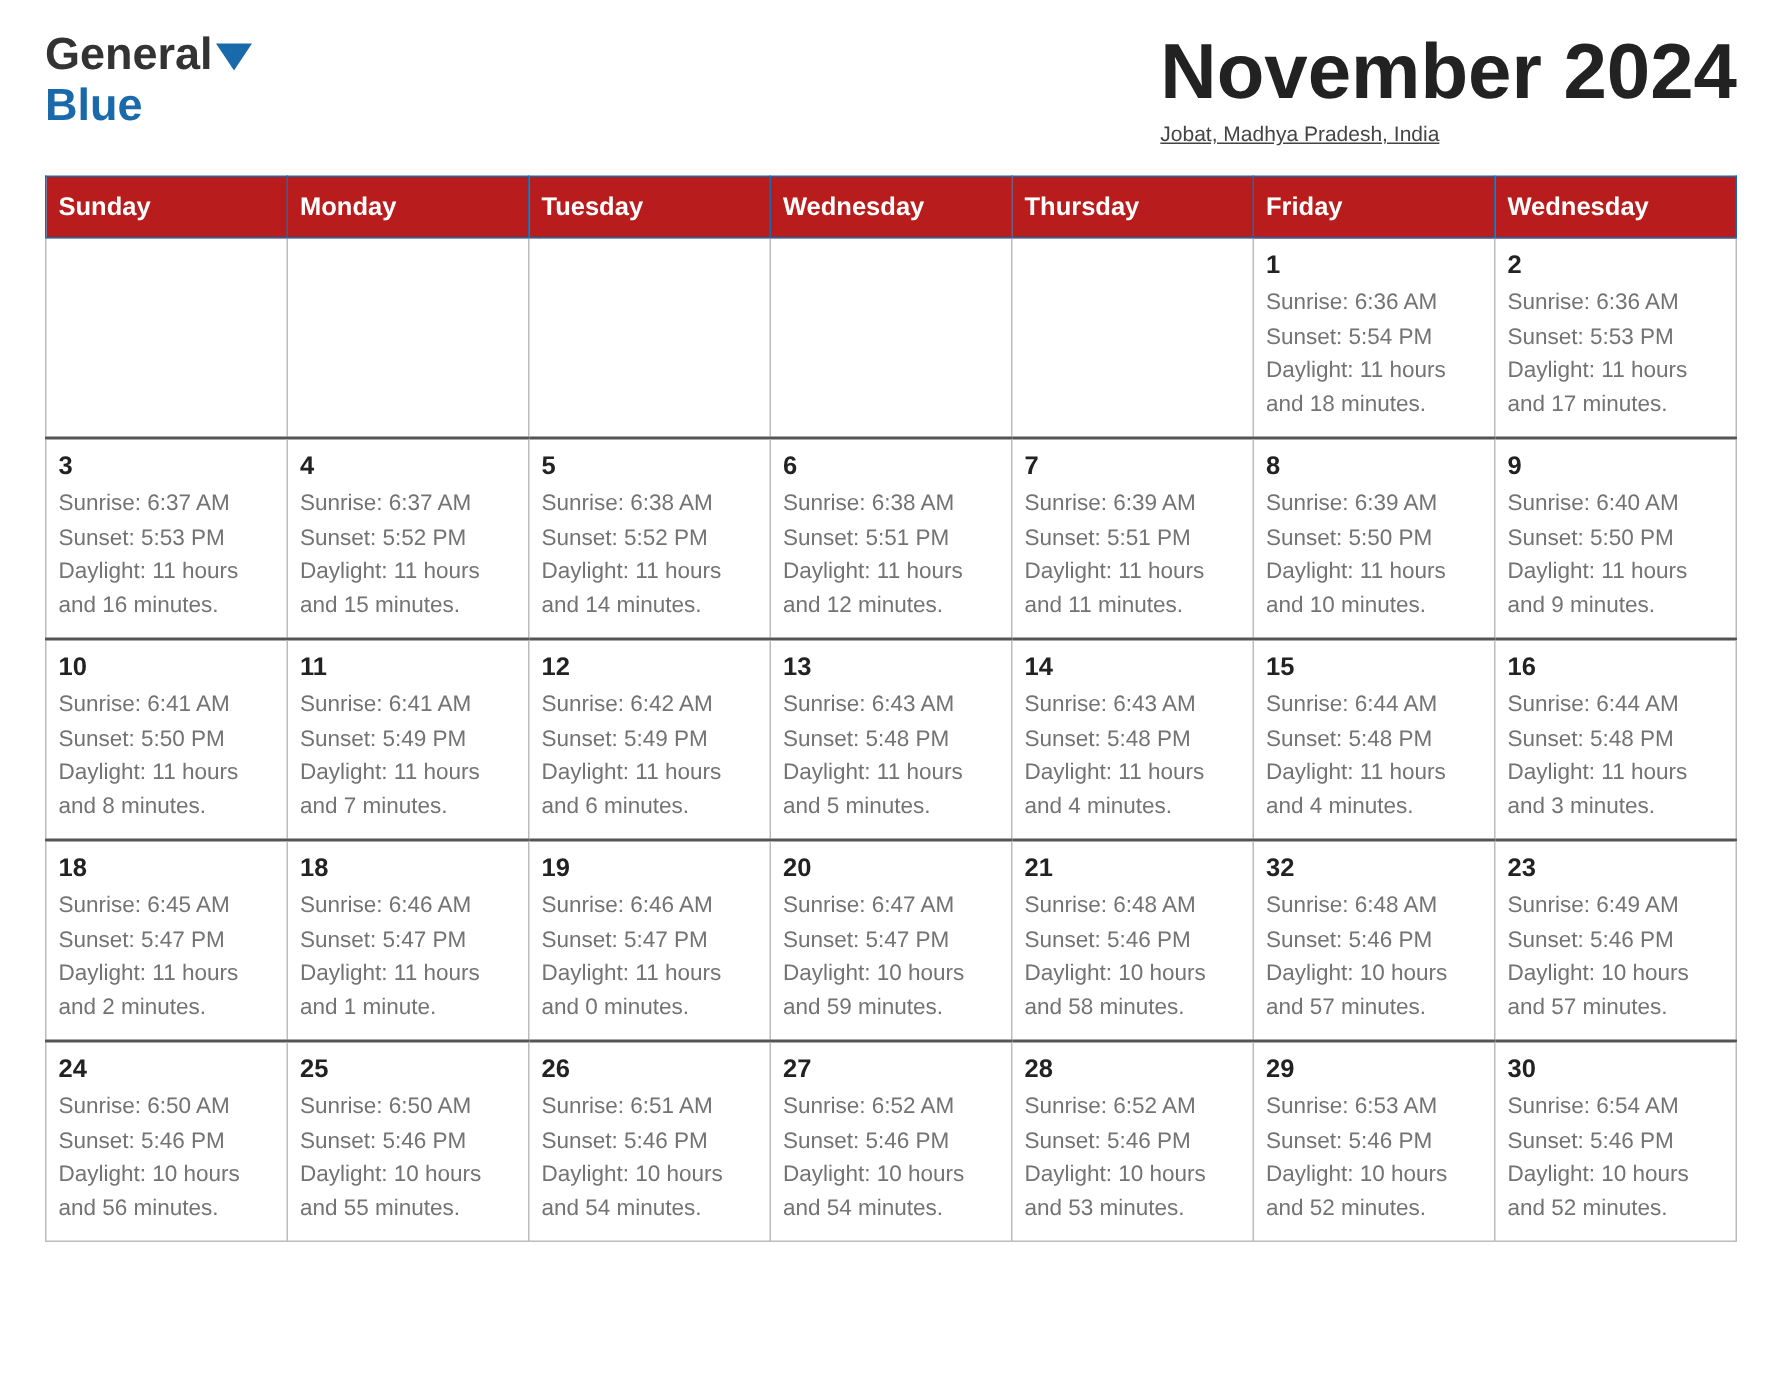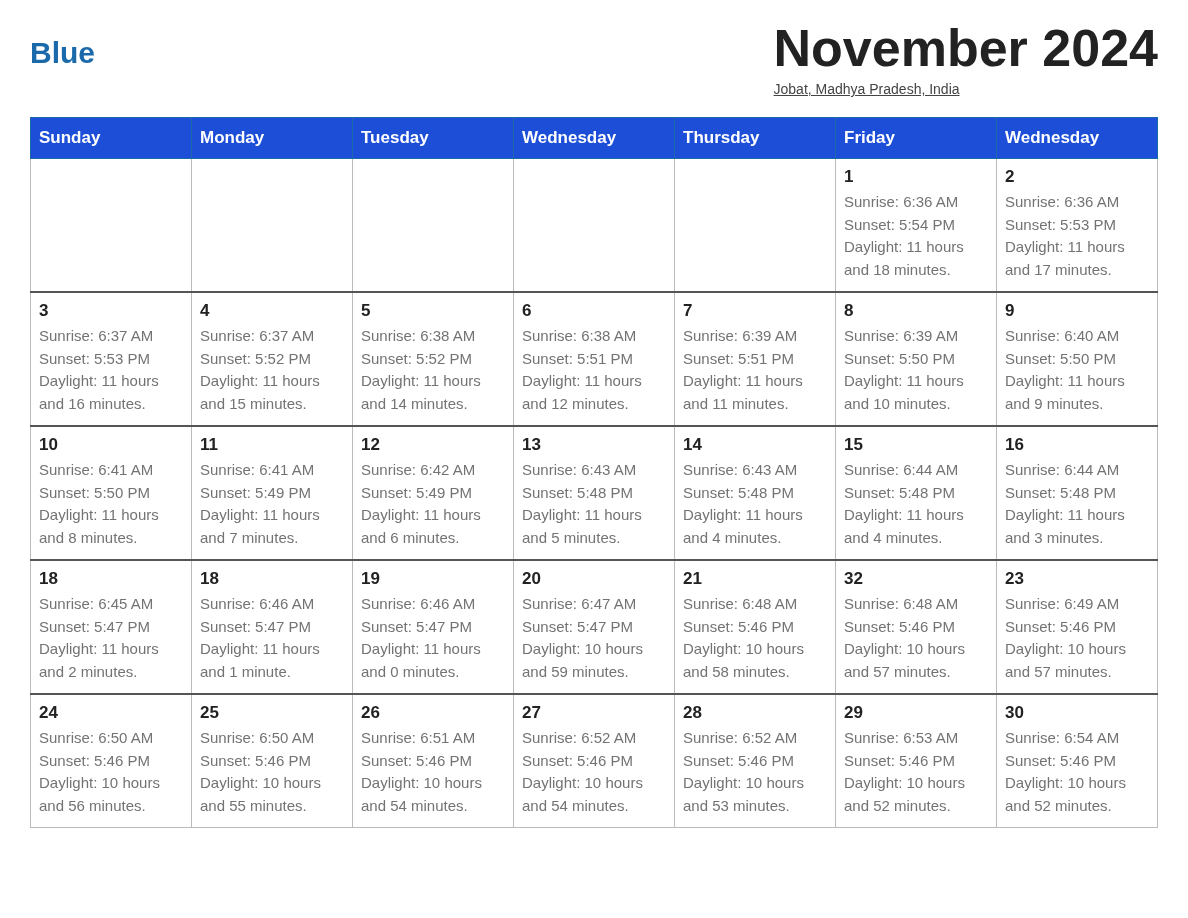--- a/index.html
+++ b/index.html
@@ -35,21 +35,20 @@
       font-size: 30px;
       font-weight: bold;
       color: #333;
     }
     .logo-line2 {
       font-size: 30px;
       font-weight: bold;
       color: #1a6aab;
       display: flex;
       align-items: center;
-      margin-top: 16px;
     }
     .header-right {
       text-align: left;
     }
     .month-title {
       font-size: 52px;
       font-weight: bold;
       color: #222;
       line-height: 1.1;
     }
@@ -58,21 +57,21 @@
       color: #444;
       margin-top: 4px;
       text-decoration: underline;
     }
     .calendar {
       width: 100%;
       border-collapse: collapse;
       border: 1px solid #999;
     }
     .calendar th {
-      background-color: #1d4ed8;
+      background-color: #b91c1c;
       color: #fff;
       font-size: 17px;
       font-weight: bold;
       padding: 10px 8px;
       text-align: left;
       border: 1px solid #1a6aab;
     }
     .calendar td {
       vertical-align: top;
       border: 1px solid #bbb;
@@ -98,20 +97,23 @@
     }
     .row-divider td {
       border-top: 2px solid #555;
     }
   </style>
 </head>
 <body>
 
 <div class="header">
   <div class="logo">
+    <div class="logo-line1">
+      General<span class="logo-triangle"></span>
+    </div>
     <div class="logo-line2">Blue</div>
   </div>
   <div class="header-right">
     <div class="month-title">November 2024</div>
     <div class="location">Jobat, Madhya Pradesh, India</div>
   </div>
 </div>
 
 <table class="calendar">
   <thead>

